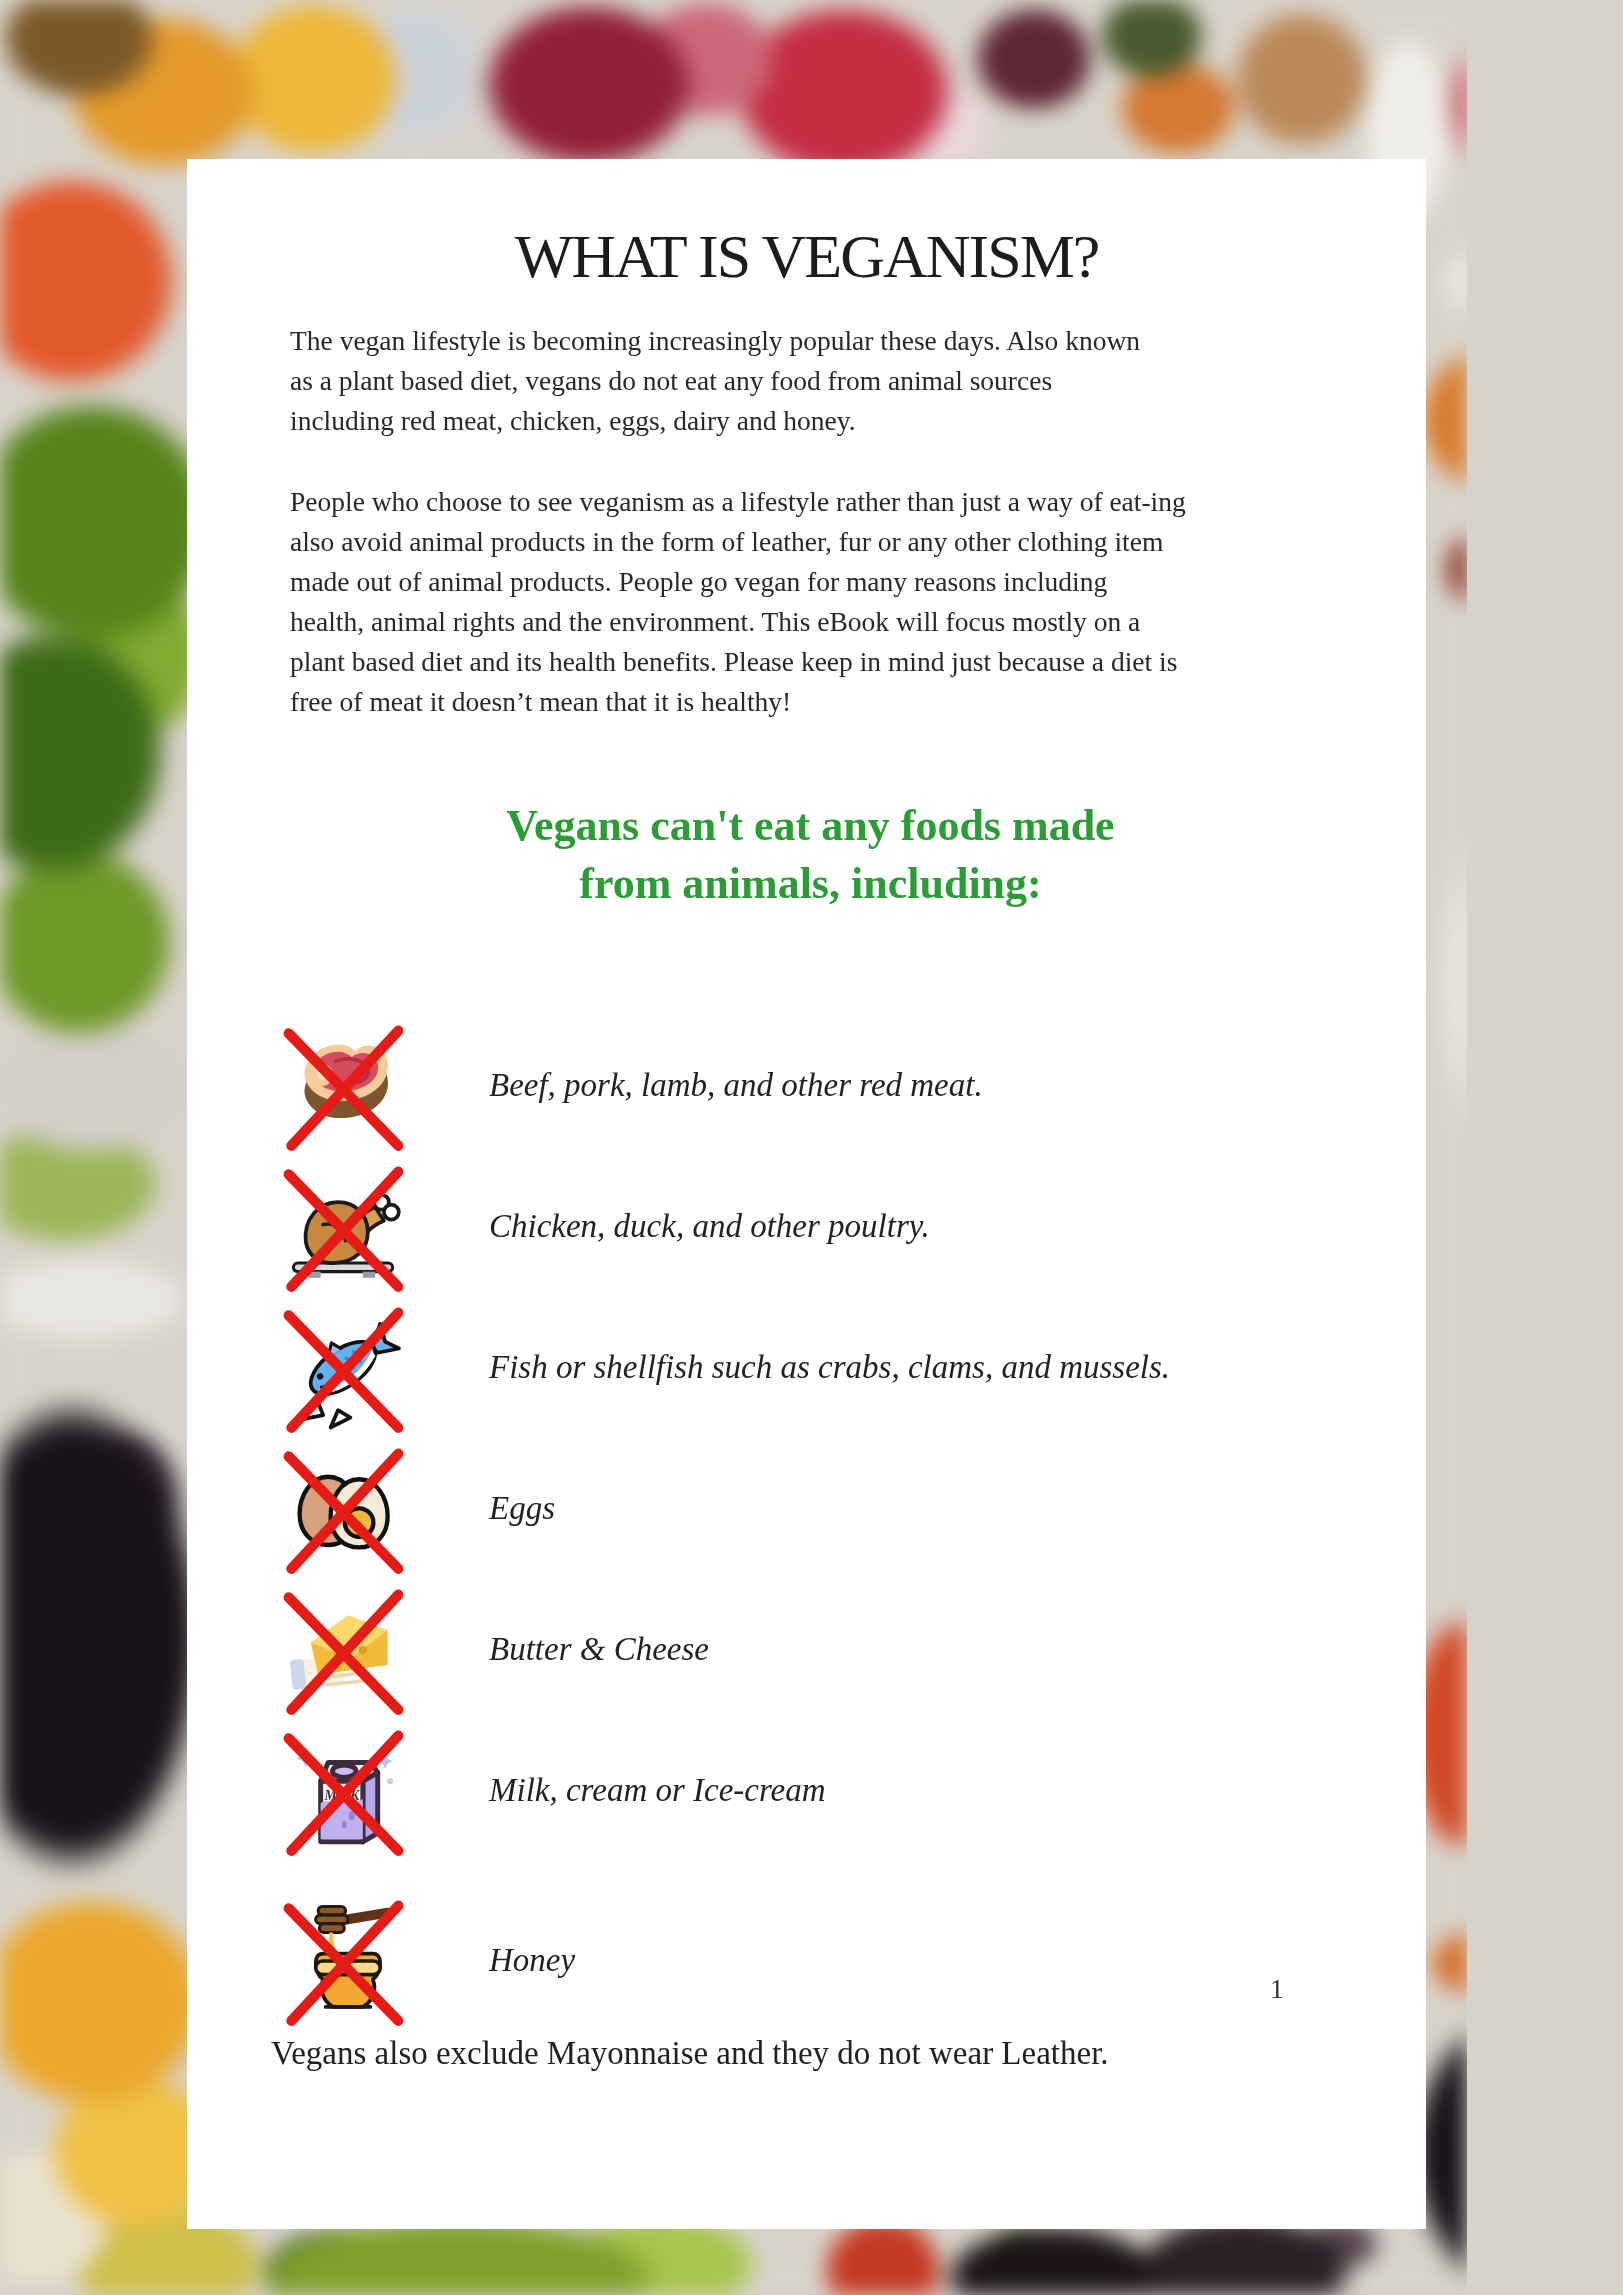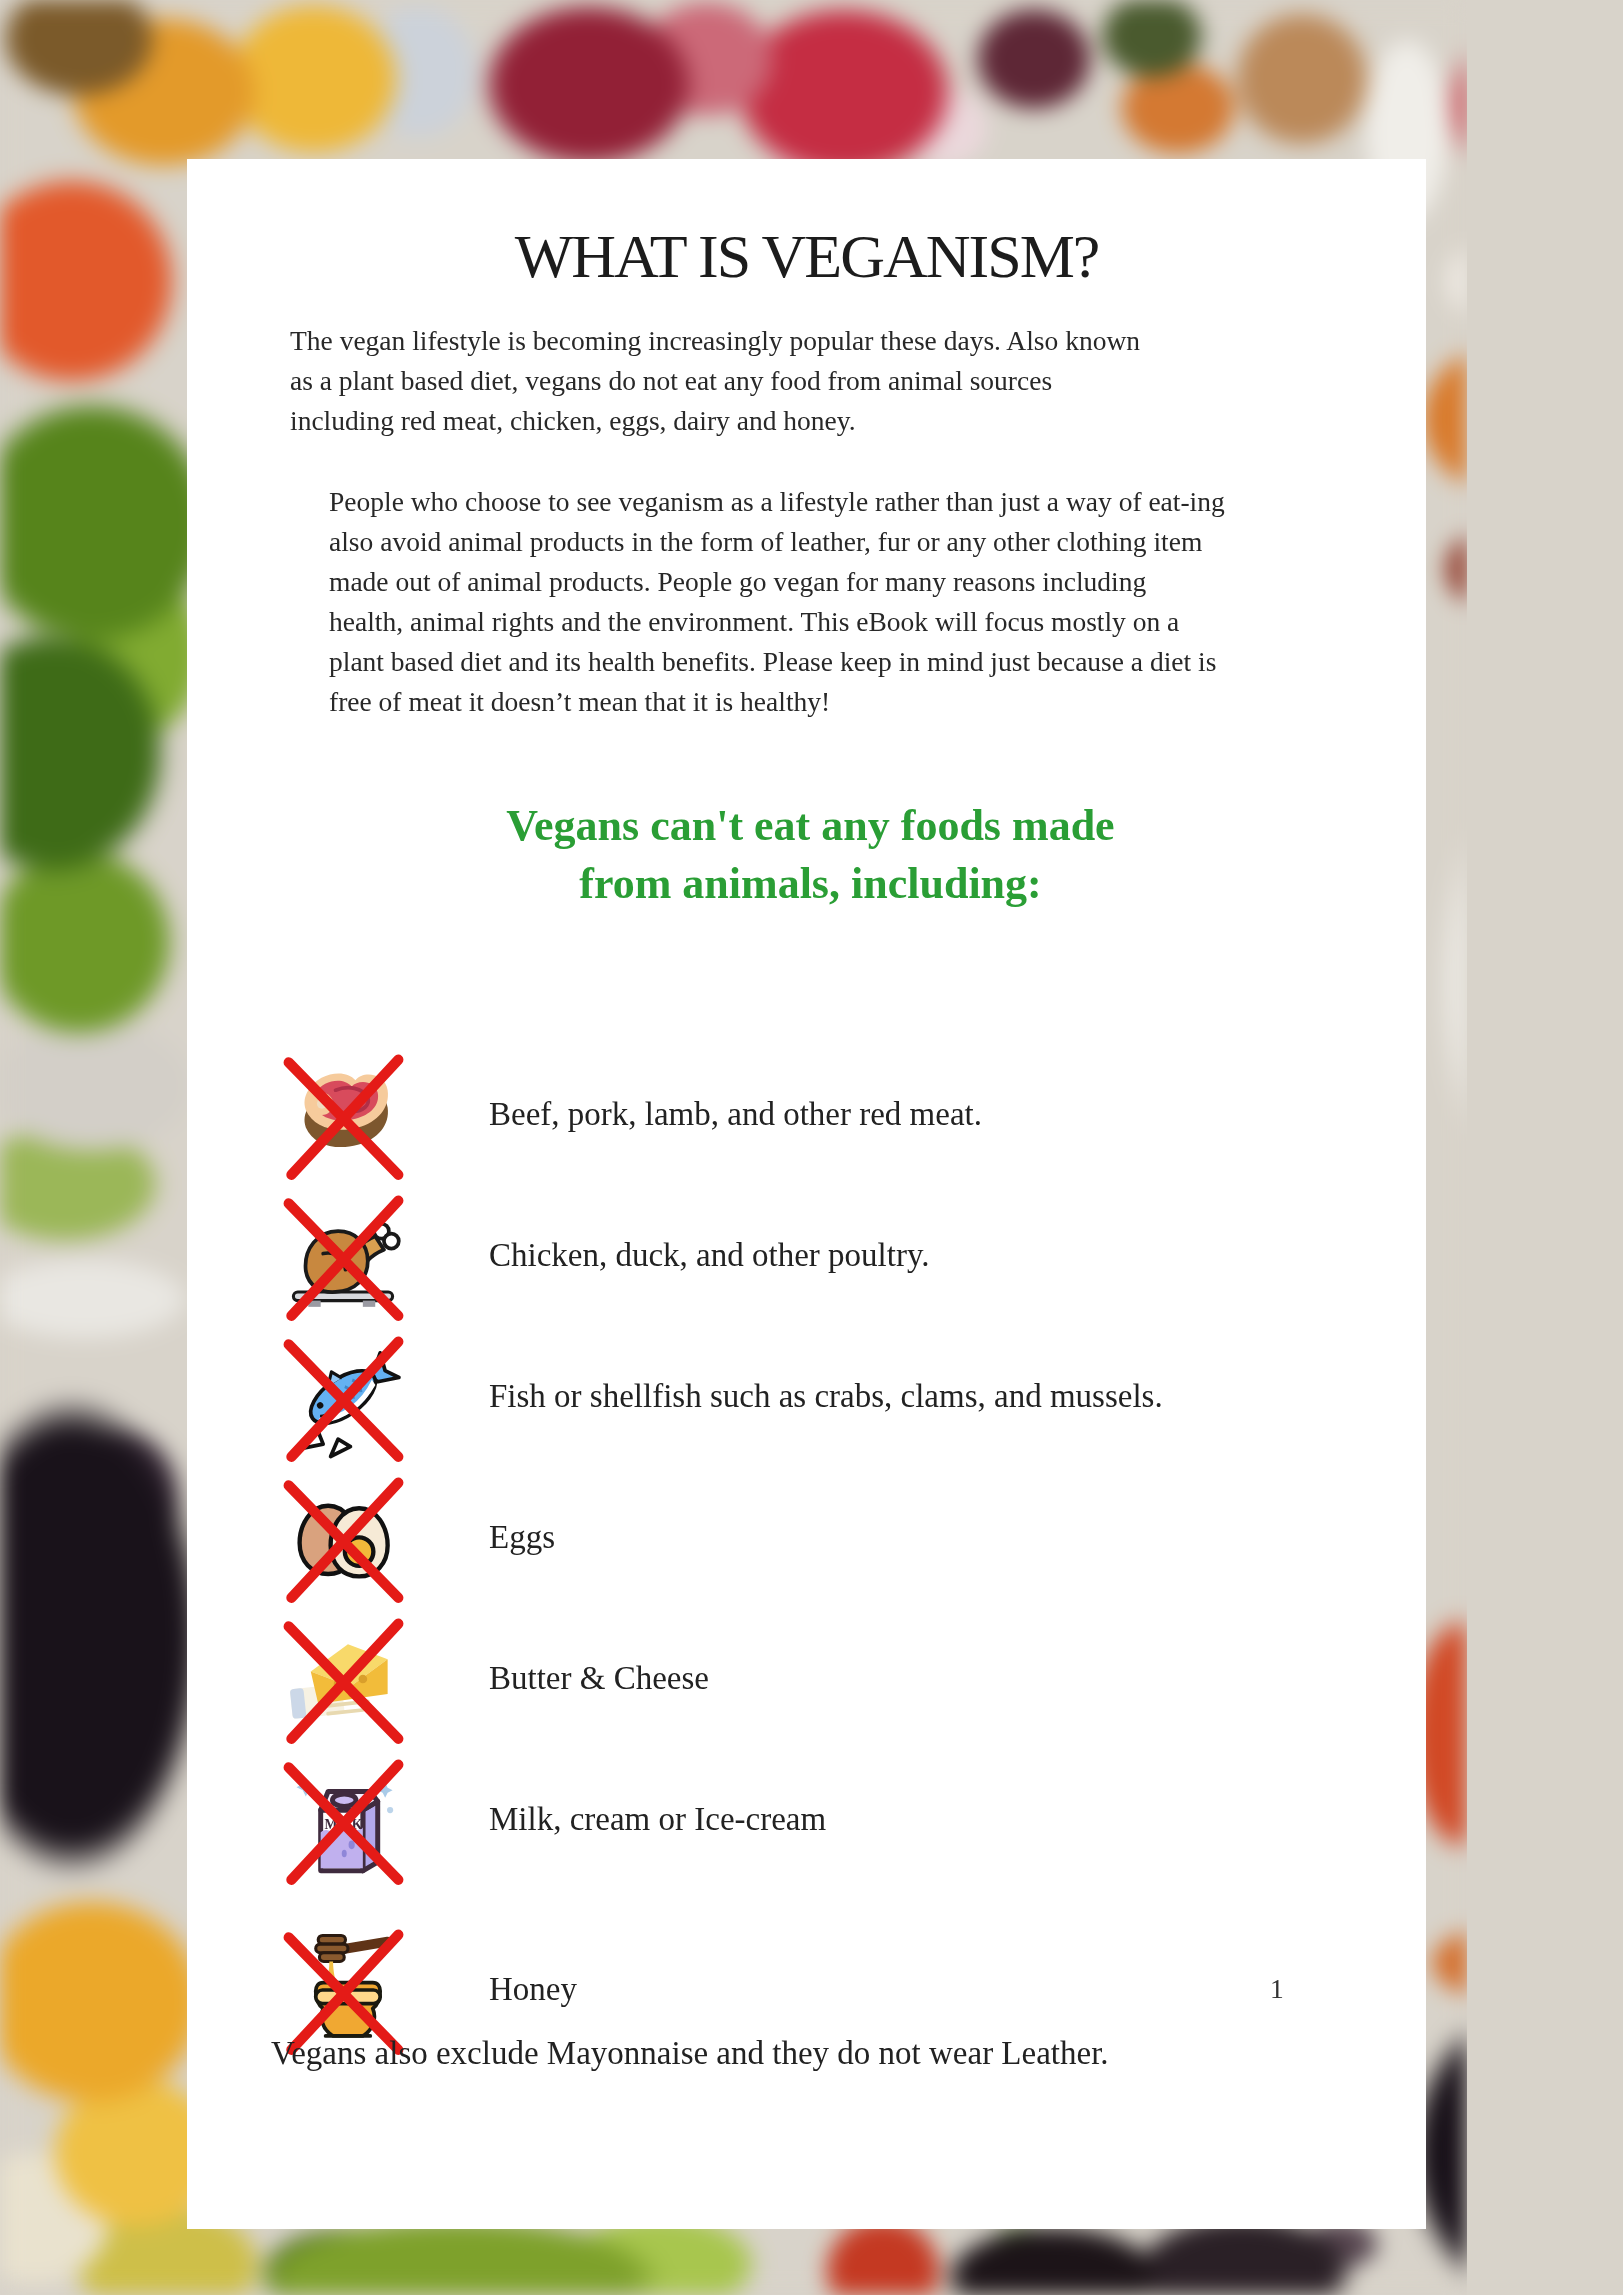--- a/index.html
+++ b/index.html
@@ -66,26 +66,26 @@
 
   
   .card{position:absolute;left:187px;top:159px;width:1239px;height:2070px;background:#ffffff;}
 
   .title{position:absolute;top:62px;left:0;right:0;text-align:center;
          font-size:62px;letter-spacing:-2px;color:#1c1c1c;white-space:nowrap;}
 
   .para{position:absolute;left:103px;width:1112px;font-size:27.5px;line-height:40px;
         color:#282828;white-space:pre-line;}
   .para.p1{top:162px;}
-  .para.p2{top:323px;margin-left:39px;}
+  .para.p2{top:323px;}
 
   .green-heading{position:absolute;top:638px;left:8px;right:0;text-align:center;
         font-size:44px;line-height:58px;font-weight:bold;color:#2a9e35;white-space:pre-line;}
 
-  .list{position:absolute;top:885px;left:94px;width:1112px;}
+  .list{position:absolute;top:856px;left:94px;width:1112px;font-style:italic;}
   .row{display:flex;align-items:center;height:141px;}
   .row.last{margin-top:29.4px;}
   .icon-wrap{position:relative;width:124px;height:124px;flex:0 0 124px;margin-right:84px;}
   .icon-wrap > svg.glyph{position:absolute;inset:0;width:100%;height:100%;}
   .cross{position:absolute;inset:-6.5px;width:137px;height:137px;}
   .cross line{stroke:#e41b17;stroke-width:7.5;stroke-linecap:round;}
   .row-label{font-size:33px;color:#222222;white-space:nowrap;}
 
   .footer-note{position:absolute;top:1876px;left:84px;font-size:33px;color:#222222;white-space:nowrap;}
   .page-num{position:absolute;top:1814px;left:1083px;font-size:27.5px;color:#333333;}

